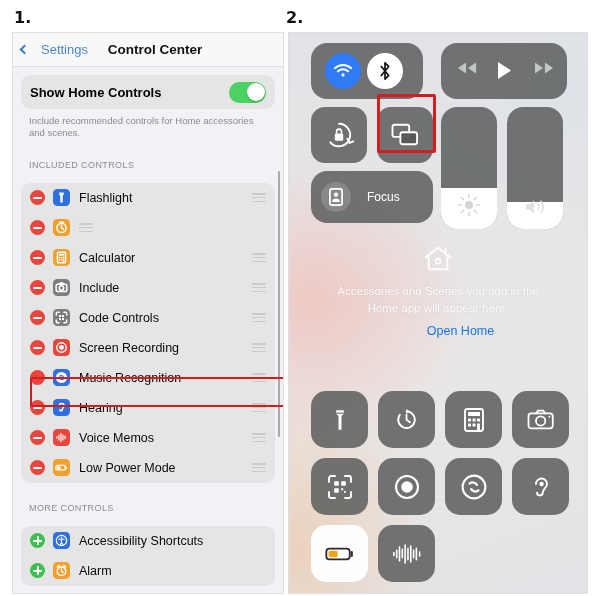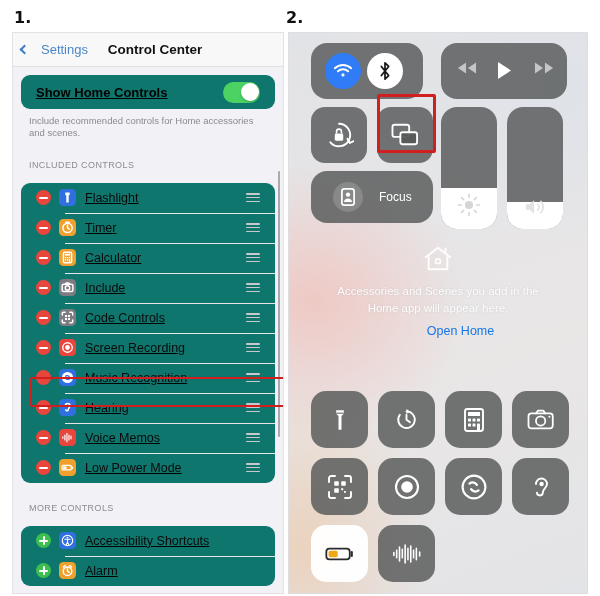--- a/index.html
+++ b/index.html
@@ -69,24 +69,23 @@
   .card {
     background:#ffffff;
     margin: 8px 8px 0 8px;
     border-radius: 9px;
     overflow: hidden;
   }
 
   .row {
     display:flex; align-items:center;
     height: 30px;
-    padding: 0 15px;
+    padding: 0 9px;
     position: relative;
-    background:#0f766e;
-    text-decoration:underline;
+    background:#e5e5e5;
   }
   .row + .row::before {
     content:"";
     position:absolute; left: 44px; right:0; top:0;
     height:1px; background:#e6e6e8;
   }
   .row-label {
     font-size: 12.5px; color:#0a0a0a;
     flex:1;
     white-space:nowrap;
@@ -239,21 +238,21 @@
     position:absolute; left:0; right:0; bottom:12px;
     display:flex; align-items:center; justify-content:center;
     z-index:2;
   }
   #cc-brightness { left:152px; top:74px; }
   #cc-brightness .fill { height: 34%; }
   #cc-volume     { left:218px; top:74px; }
   #cc-volume .fill { height: 22%; }
 
   
-  #cc-focus { left:22px; top:138px; width:122px; height:52px; border-radius:16px; justify-content:flex-start;padding-left:12px; }
+  #cc-focus { left:22px; top:138px; width:122px; height:52px; border-radius:16px; justify-content:flex-start; }
   #cc-focus .focus-circle {
     width:30px; height:30px; border-radius:50%;
     background: rgba(255,255,255,.17);
     margin-left:10px;
     display:flex; align-items:center; justify-content:center;
     flex:none;
   }
   #cc-focus .focus-label { color:#fff; font-size:12px; margin-left:16px; }
 
   
@@ -352,21 +351,20 @@
           </div>
           <div class="row">
             <div class="badge minus"></div>
             <div class="app-icon" style="background: rgb(240, 160, 44);">
               <svg width="13" height="13" viewBox="0 0 14 14">
                 <circle cx="7" cy="7.4" r="5" stroke="#fff" fill="none" stroke-width="1.6" stroke-linecap="round" stroke-linejoin="round"></circle>
                 <path d="M7 4.2v3.2l2 1.4" stroke="#fff" fill="none" stroke-width="1.6" stroke-linecap="round" stroke-linejoin="round"></path>
                 <path d="M5.2 1.4h3.6" stroke="#fff" fill="none" stroke-width="1.6" stroke-linecap="round" stroke-linejoin="round"></path>
               </svg>
             </div>
-            <div class="row-label">Timer</div>
             <div class="drag-handle">
               <i></i>
               <i></i>
               <i></i>
             </div>
           </div>
           <div class="row">
             <div class="badge minus"></div>
             <div class="app-icon" style="background: rgb(240, 160, 44);">
               <svg width="13" height="13" viewBox="0 0 14 14">

